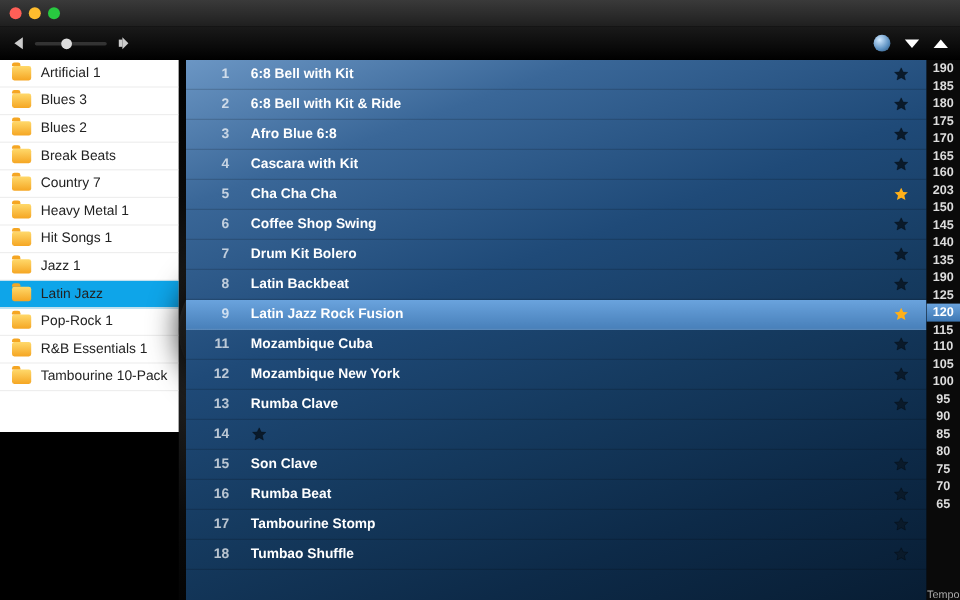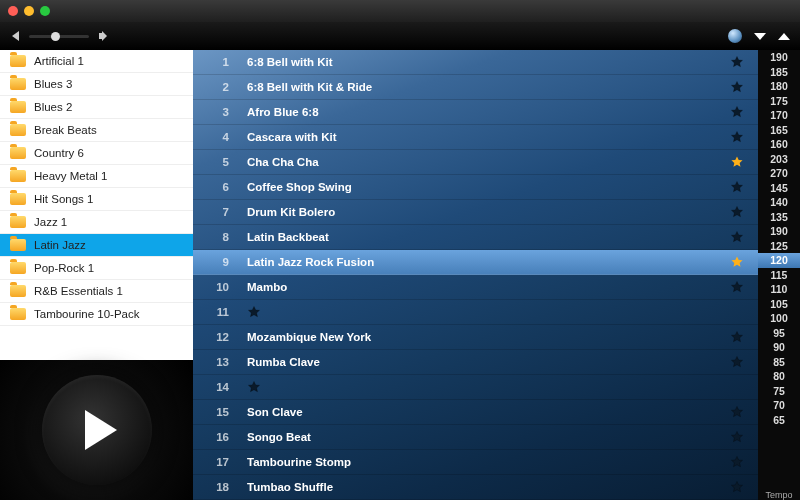--- a/index.html
+++ b/index.html
@@ -21,21 +21,21 @@
 .vol-thumb { position:absolute; top:-3px; left:22px; width:9px; height:9px; border-radius:50%; background:#ddd; }
 .speaker-icon { width:12px; height:10px; position:relative; }
 .speaker-icon::before { content:""; position:absolute; left:0; top:2px; width:3px; height:6px; background:#ccc; }
 .speaker-icon::after { content:""; position:absolute; left:3px; top:0; width:0; height:0; border-top:5px solid transparent; border-bottom:5px solid transparent; border-left:5px solid #ccc; }
 .globe { width:14px; height:14px; border-radius:50%; background:radial-gradient(circle at 35% 30%, #cfe8ff, #5a8fc0 60%, #2a4a6a); }
 .tri-down { width:0; height:0; border-left:6px solid transparent; border-right:6px solid transparent; border-top:7px solid #fff; cursor:pointer; }
 .tri-up { width:0; height:0; border-left:6px solid transparent; border-right:6px solid transparent; border-bottom:7px solid #fff; cursor:pointer; }
 
 .body { display:flex; height: calc(500px - 50px); }
 
-.sidebar { width:193px; background:#000; display:flex; flex-direction:column; }
+.sidebar { width:155px; background:#000; display:flex; }
 .folder-list { flex:0 0 auto; height:310px; background:#fff; overflow-y:auto; }
 .folder-list::-webkit-scrollbar { width:10px; }
 .folder-list::-webkit-scrollbar-track { background:#eee; }
 .folder-list::-webkit-scrollbar-thumb { background:#c0c0c0; border-radius:5px; }
 .folder-item { display:flex; align-items:center; gap:8px; padding:5px 10px; font-size:11.5px; color:#222; border-bottom:1px solid #eee; cursor:pointer; }
 .folder-item.selected { background:#0ea5e9; }
 .folder-icon { width:16px; height:12px; background:linear-gradient(#ffd96b,#f5a623); border-radius:2px; position:relative; flex-shrink:0; }
 .folder-icon::before { content:""; position:absolute; top:-3px; left:0; width:7px; height:3px; background:#f5a623; border-radius:2px 2px 0 0; }
 
 .play-area { flex:1; background:radial-gradient(circle at 48% 55%, #2a2a2a 0%, #0a0a0a 55%, #000 100%); display:flex; align-items:center; justify-content:center; }
@@ -48,21 +48,21 @@
 .tracks::-webkit-scrollbar-thumb { background:#4a6a88; border-radius:5px; }
 .track-row { display:flex; align-items:center; height:25px; padding:0 14px; font-size:11.5px; color:#fff; cursor:pointer; border-bottom:1px solid rgba(0,0,0,.15); }
 .track-row.selected { background: linear-gradient(#6aa3dd,#4880ba); }
 .track-num { width:22px; color:rgba(255,255,255,.7); font-weight:600; text-align:right; margin-right:18px; }
 .track-name { flex:1; font-weight:600; }
 .star { width:14px; height:14px; }
 .star svg { width:100%; height:100%; }
 .star-off path { fill:#0a1a2a; stroke:rgba(0,0,0,.4); }
 .star-on path { fill:#ffb019; }
 
-.tempo { width:42px; background:#0a0a0a; display:flex; flex-direction:column;gap:28px; }
+.tempo { width:28px; background:#0a0a0a; display:flex; flex-direction:column;gap:28px; }
 .tempo-list { flex:1; overflow:hidden; }
 .tempo-item { height:14.5px; line-height:14.5px; text-align:center; font-size:10.5px; font-weight:700; color:#ddd; cursor:pointer; }
 .tempo-item.selected { background: linear-gradient(#6aa3dd,#3d77b3); color:#fff; }
 .tempo-label { text-align:center; font-size:9px; color:#aaa; padding:6px 0 0;margin-top:28px; }
 </style>
 </head>
 <body>
 
 <div class="titlebar">
   <div class="tl-btn tl-close"></div>
@@ -102,21 +102,21 @@
         <div class="folder-item">
           <span class="folder-icon"></span>
           <span>Blues 2</span>
         </div>
         <div class="folder-item">
           <span class="folder-icon"></span>
           <span>Break Beats</span>
         </div>
         <div class="folder-item">
           <span class="folder-icon"></span>
-          <span>Country 6</span>
+          <span>Country 7</span>
         </div>
         <div class="folder-item">
           <span class="folder-icon"></span>
           <span>Heavy Metal 1</span>
         </div>
         <div class="folder-item">
           <span class="folder-icon"></span>
           <span>Hit Songs 1</span>
         </div>
         <div class="folder-item">
@@ -205,28 +205,22 @@
           </svg></span>
       </div>
       <div class="track-row selected">
         <span class="track-num">9</span>
         <span class="track-name">Latin Jazz Rock Fusion</span>
         <span class="star star-on"><svg viewBox="0 0 24 24">
             <path d="M12 2.5l2.9 6 6.6.6-5 4.5 1.5 6.5L12 16.8 5.9 20l1.5-6.5-5-4.5 6.6-.6z"></path>
           </svg></span>
       </div>
       <div class="track-row">
-        <span class="track-num">10</span>
-        <span class="track-name">Mambo</span>
-        <span class="star star-off"><svg viewBox="0 0 24 24">
-            <path d="M12 2.5l2.9 6 6.6.6-5 4.5 1.5 6.5L12 16.8 5.9 20l1.5-6.5-5-4.5 6.6-.6z"></path>
-          </svg></span>
-      </div>
-      <div class="track-row">
         <span class="track-num">11</span>
+        <span class="track-name">Mozambique Cuba</span>
         <span class="star star-off"><svg viewBox="0 0 24 24">
             <path d="M12 2.5l2.9 6 6.6.6-5 4.5 1.5 6.5L12 16.8 5.9 20l1.5-6.5-5-4.5 6.6-.6z"></path>
           </svg></span>
       </div>
       <div class="track-row">
         <span class="track-num">12</span>
         <span class="track-name">Mozambique New York</span>
         <span class="star star-off"><svg viewBox="0 0 24 24">
             <path d="M12 2.5l2.9 6 6.6.6-5 4.5 1.5 6.5L12 16.8 5.9 20l1.5-6.5-5-4.5 6.6-.6z"></path>
           </svg></span>
@@ -246,21 +240,21 @@
       </div>
       <div class="track-row">
         <span class="track-num">15</span>
         <span class="track-name">Son Clave</span>
         <span class="star star-off"><svg viewBox="0 0 24 24">
             <path d="M12 2.5l2.9 6 6.6.6-5 4.5 1.5 6.5L12 16.8 5.9 20l1.5-6.5-5-4.5 6.6-.6z"></path>
           </svg></span>
       </div>
       <div class="track-row">
         <span class="track-num">16</span>
-        <span class="track-name">Songo Beat</span>
+        <span class="track-name">Rumba Beat</span>
         <span class="star star-off"><svg viewBox="0 0 24 24">
             <path d="M12 2.5l2.9 6 6.6.6-5 4.5 1.5 6.5L12 16.8 5.9 20l1.5-6.5-5-4.5 6.6-.6z"></path>
           </svg></span>
       </div>
       <div class="track-row">
         <span class="track-num">17</span>
         <span class="track-name">Tambourine Stomp</span>
         <span class="star star-off"><svg viewBox="0 0 24 24">
             <path d="M12 2.5l2.9 6 6.6.6-5 4.5 1.5 6.5L12 16.8 5.9 20l1.5-6.5-5-4.5 6.6-.6z"></path>
           </svg></span>
@@ -277,21 +271,21 @@
   <div class="tempo">
     <div class="tempo-list" id="tempo-list">
         <div class="tempo-item">190</div>
         <div class="tempo-item">185</div>
         <div class="tempo-item">180</div>
         <div class="tempo-item">175</div>
         <div class="tempo-item">170</div>
         <div class="tempo-item">165</div>
         <div class="tempo-item">160</div>
         <div class="tempo-item">203</div>
-        <div class="tempo-item">270</div>
+        <div class="tempo-item">150</div>
         <div class="tempo-item">145</div>
         <div class="tempo-item">140</div>
         <div class="tempo-item">135</div>
         <div class="tempo-item">190</div>
         <div class="tempo-item">125</div>
         <div class="tempo-item selected">120</div>
         <div class="tempo-item">115</div>
         <div class="tempo-item">110</div>
         <div class="tempo-item">105</div>
         <div class="tempo-item">100</div>

